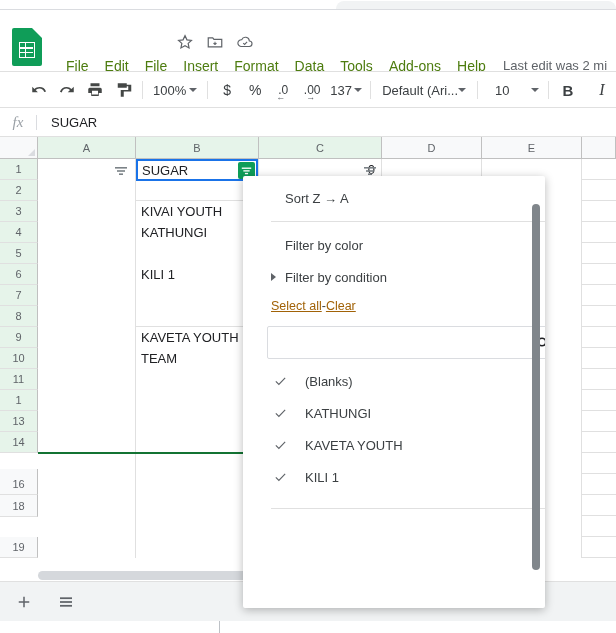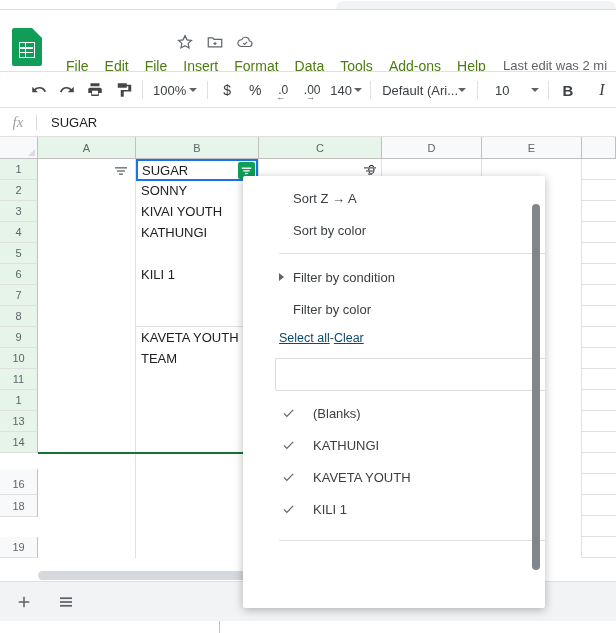--- a/index.html
+++ b/index.html
@@ -109,32 +109,32 @@
   .sheettab .c{ width:0;height:0;border-left:4px solid transparent;border-right:4px solid transparent;
     border-top:5px solid #188038; }
   .bottomstrip{ position:absolute; left:0; top:621px; width:616px; height:12px; background:#fff; }
   .bottomstrip .caretmark{ position:absolute; left:219px; top:0; width:1px; height:12px; background:#bdc1c6; }
 
   
   .fmenu{ position:absolute; left:243px; top:176px; width:302px; height:432px;
     background:#fff; border-radius:2px; z-index:40; overflow:hidden;
     box-shadow:0 2px 10px rgba(0,0,0,.28); }
   .fmenu-clip{ position:absolute; left:0; top:0; width:302px; height:432px; overflow:hidden; }
-  .fmenu-inner{ position:absolute; left:12px; top:-26px; width:338px; }
+  .fmenu-inner{ position:absolute; left:4px; top:-26px; width:338px; }
   .mi{ height:32px; display:flex; align-items:center; font-size:13px; color:#3c4043;
     padding-left:38px; position:relative; }
   .mi .arrow-r{ position:absolute; right:18px; top:12px; width:0;height:0;
     border-top:4px solid transparent;border-bottom:4px solid transparent;border-left:5px solid #5f6368; }
   .mi .tw-r{ position:absolute; left:24px; top:12px; width:0;height:0;
     border-top:4px solid transparent;border-bottom:4px solid transparent;border-left:5px solid #5f6368; }
   .mi .tw-d{ position:absolute; left:22px; top:14px; width:0;height:0;
     border-left:4.5px solid transparent;border-right:4.5px solid transparent;border-top:5px solid #5f6368; }
   .msep{ height:1px; background:#e0e0e0; margin:7px 16px 7px 24px; }
   .mlinks{ padding-left:24px; font-size:12.5px; color:#3c4043; margin-top:6px; }
-  .mlinks a{ color:#0c4a6e; text-decoration:underline; cursor:pointer; }
+  .mlinks a{ color:#a16207; text-decoration:underline; cursor:pointer; }
   .searchbox{ margin:13px 24px 0 20px; height:33px; border:1px solid #dadce0; border-radius:2px;
     display:flex; align-items:center; position:relative; background:#fff; }
   .searchbox input{ border:0; outline:0; width:100%; height:100%; padding:0 34px 0 9px;
     font-size:13px; font-family:"Liberation Sans",sans-serif; color:#202124; background:transparent; }
   .searchbox .mag{ position:absolute; right:9px; top:8px; }
   .vlist{ position:relative; margin-top:6px; height:135px; overflow:hidden; }
   .vitem{ height:32px; display:flex; align-items:center; font-size:13px; color:#3c4043;
     padding-left:58px; position:relative; }
   .vitem .chk{ position:absolute; left:26px; top:9px; }
   .vscroll{ position:absolute; right:22px; top:4px; width:7px; height:88px;
@@ -234,21 +234,21 @@
   <div class="tb" style="width:26px;color:#3c4043;font-size:14px">%</div>
   <div class="tb" style="width:28px;color:#3c4043;font-size:12px;position:relative">
     <span>.0</span>
     <span style="position:absolute;left:7px;top:16px;font-size:9px;color:#5f6368">←</span>
   </div>
   <div class="tb" style="width:30px;color:#3c4043;font-size:12px;position:relative">
     <span>.00</span>
     <span style="position:absolute;left:9px;top:16px;font-size:9px;color:#5f6368">→</span>
   </div>
   <div class="tb" style="width:38px;color:#3c4043;font-size:13px">
-    <span>140</span>
+    <span>137</span>
     <span class="caret" style="margin-left:2px"></span>
   </div>
 
   <div class="tbsep"></div>
 
   <div class="fontbox">
     <span>Default (Ari...</span>
     <span class="caret" style="margin-left:auto;margin-right:6px"></span>
   </div>
 
@@ -302,21 +302,20 @@
         <div class="cell" style="left: 98px; width: 123px;">SUGAR</div>
         <div class="cell num" style="left: 221px; width: 123px;">0</div>
         <div class="cell" style="left: 344px; width: 100px;"></div>
         <div class="cell" style="left: 444px; width: 100px;"></div>
       </div>
       <div class="rowhdr infilter" style="top: 43px;">
         <span>2</span>
       </div>
       <div class="cellrow" style="top: 43px; width: 578px;">
         <div class="cell" style="left: 0px; width: 98px;"></div>
-        <div class="cell" style="left: 98px; width: 123px;">SONNY</div>
         <div class="cell num" style="left: 221px; width: 123px;"></div>
         <div class="cell" style="left: 344px; width: 100px;"></div>
         <div class="cell" style="left: 444px; width: 100px;"></div>
       </div>
       <div class="rowhdr infilter" style="top: 64px;">
         <span>3</span>
       </div>
       <div class="cellrow" style="top: 64px; width: 578px;">
         <div class="cell" style="left: 0px; width: 98px;"></div>
         <div class="cell" style="left: 98px; width: 123px;">KIVAI YOUTH</div>
@@ -544,35 +543,31 @@
     <div class="fmenu-inner">
 
       <div class="mi">
         
       </div>
 
       <div class="mi">
         <span>Sort Z → A</span>
       </div>
 
+
+      <div class="msep"></div>
+
       <div class="mi">
-        <span>Sort by color</span>
+        <span>Filter by color</span>
         <span class="arrow-r"></span>
       </div>
-
-      <div class="msep"></div>
 
       <div class="mi">
         <span class="tw-r"></span>
         <span>Filter by condition</span>
-      </div>
-
-      <div class="mi">
-        <span>Filter by color</span>
-        <span class="arrow-r"></span>
       </div>
 
 
       <div class="mlinks">
         <a>Select all</a><span style="color:#3c4043">-</span><a>Clear</a>
       </div>
 
       <div class="searchbox">
         <input type="text" placeholder="" style="">
         <span class="mag">

